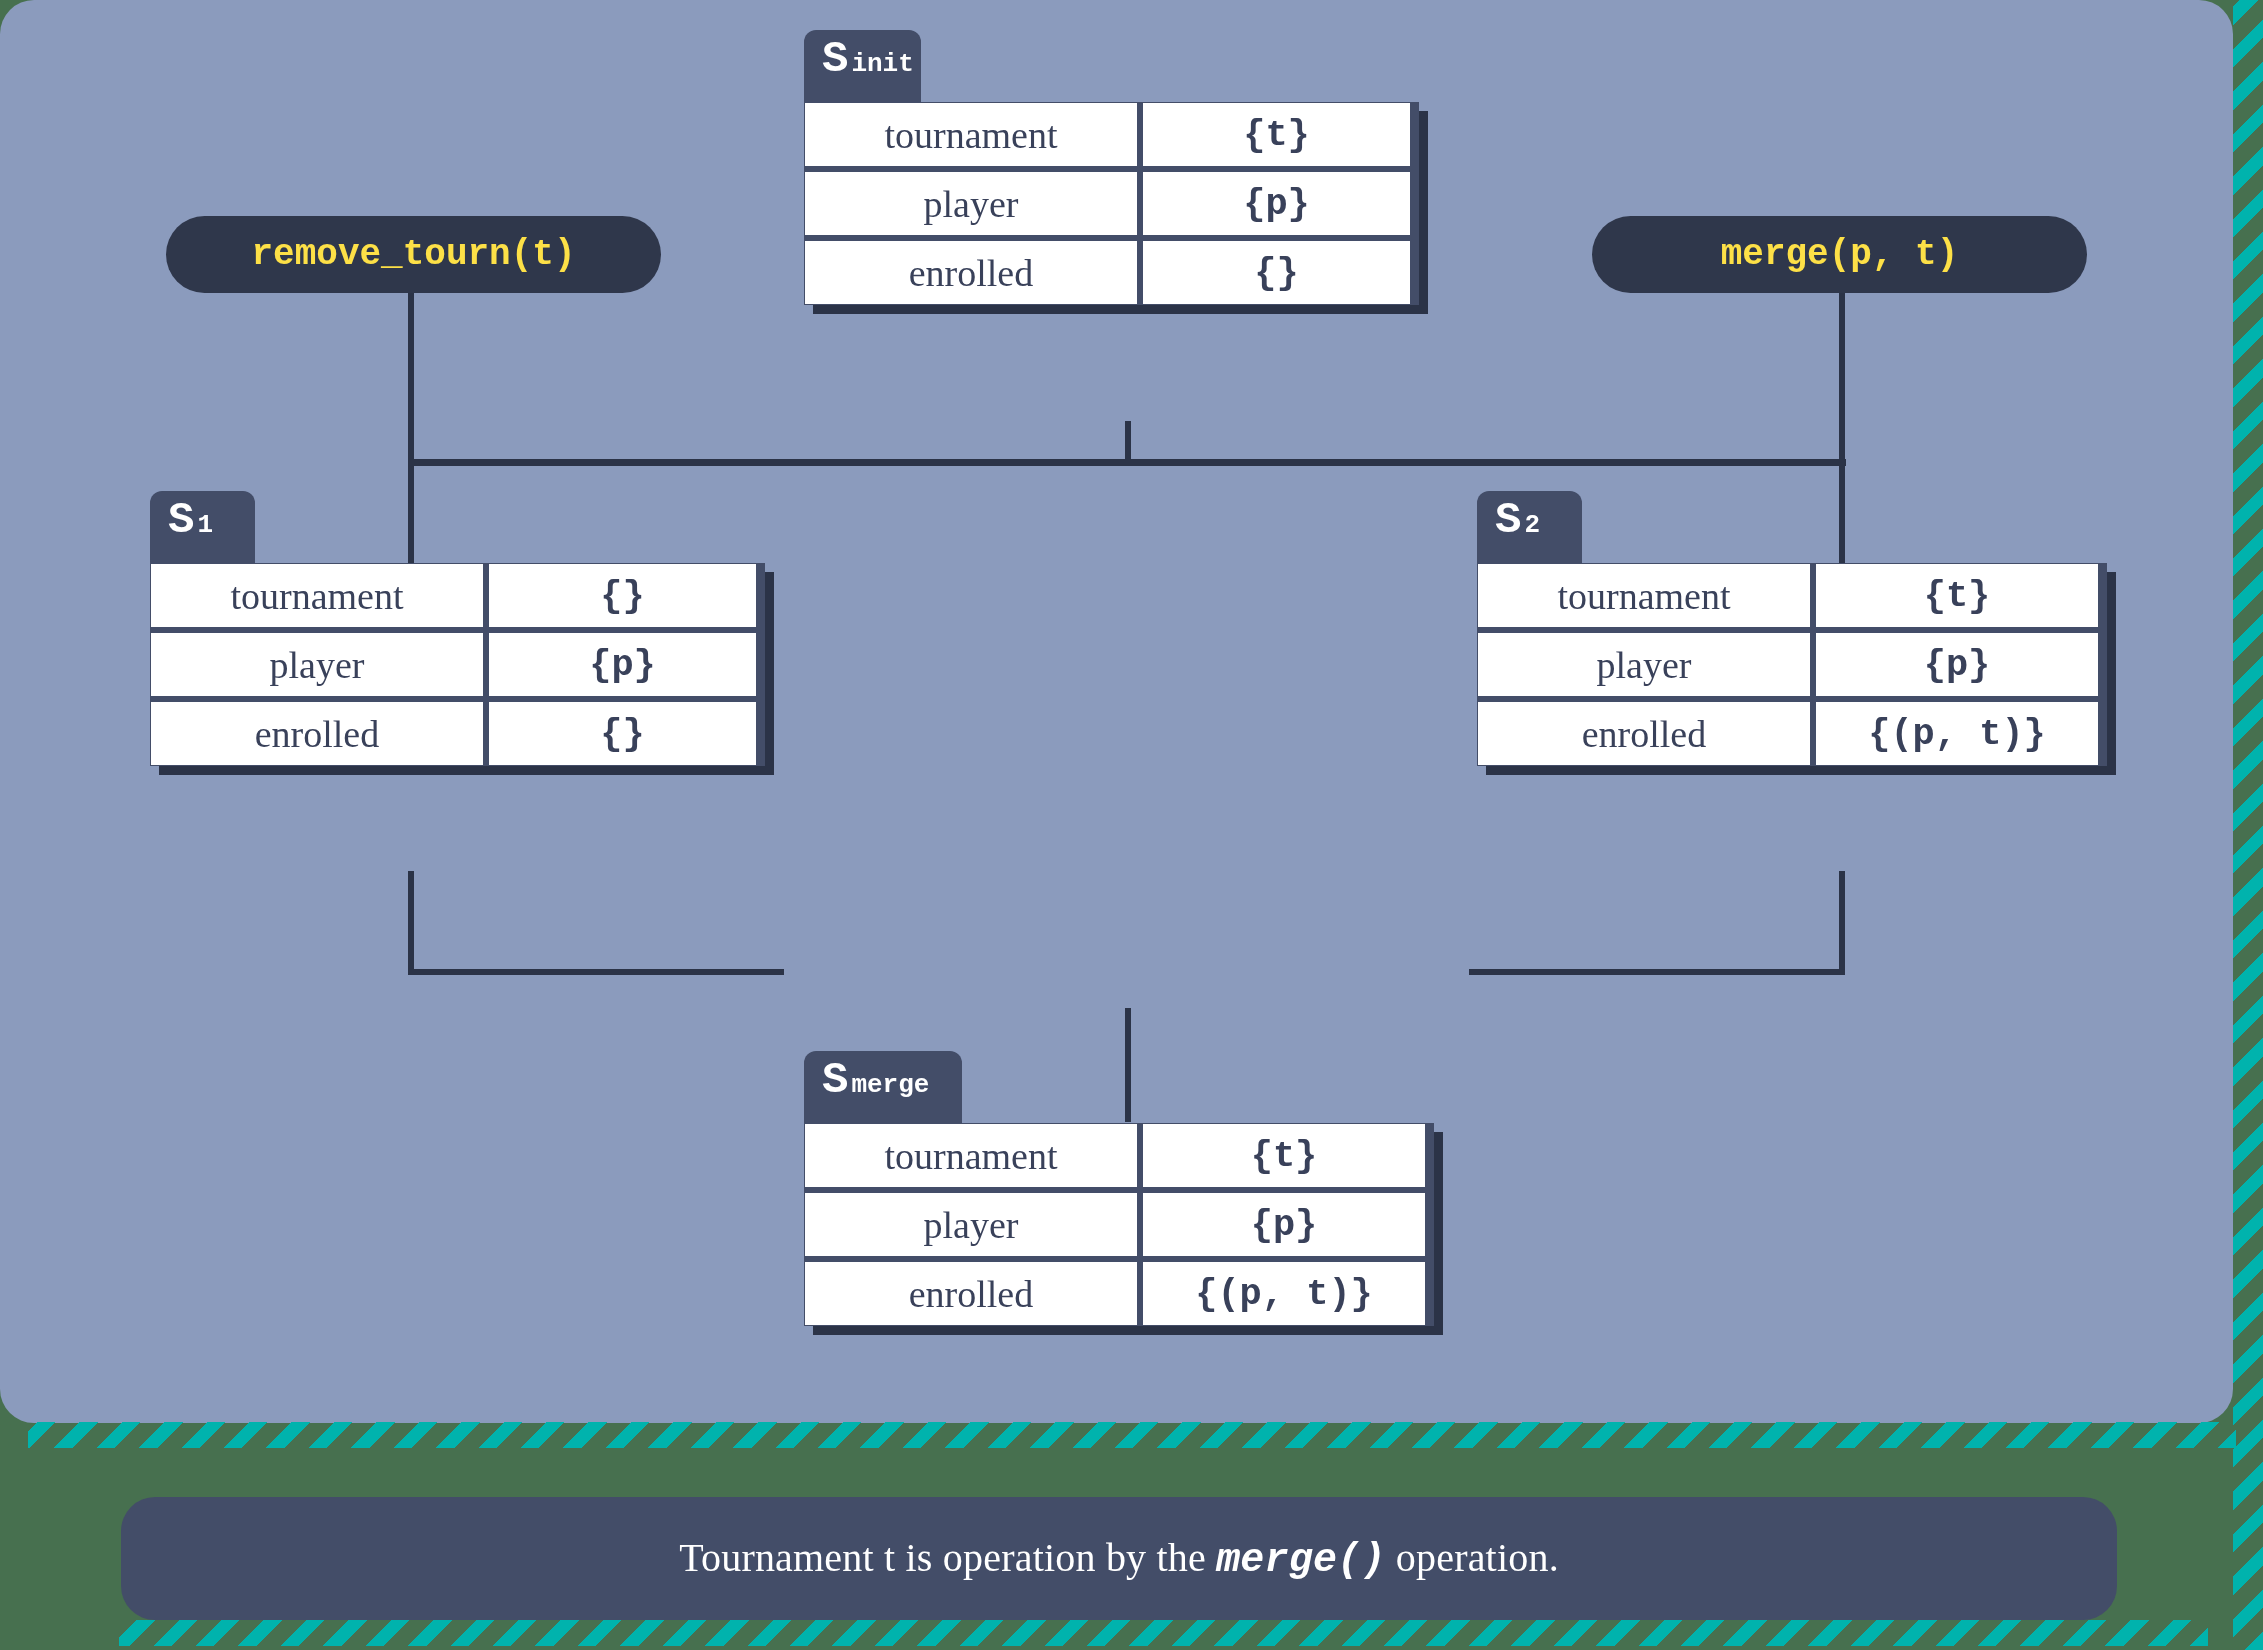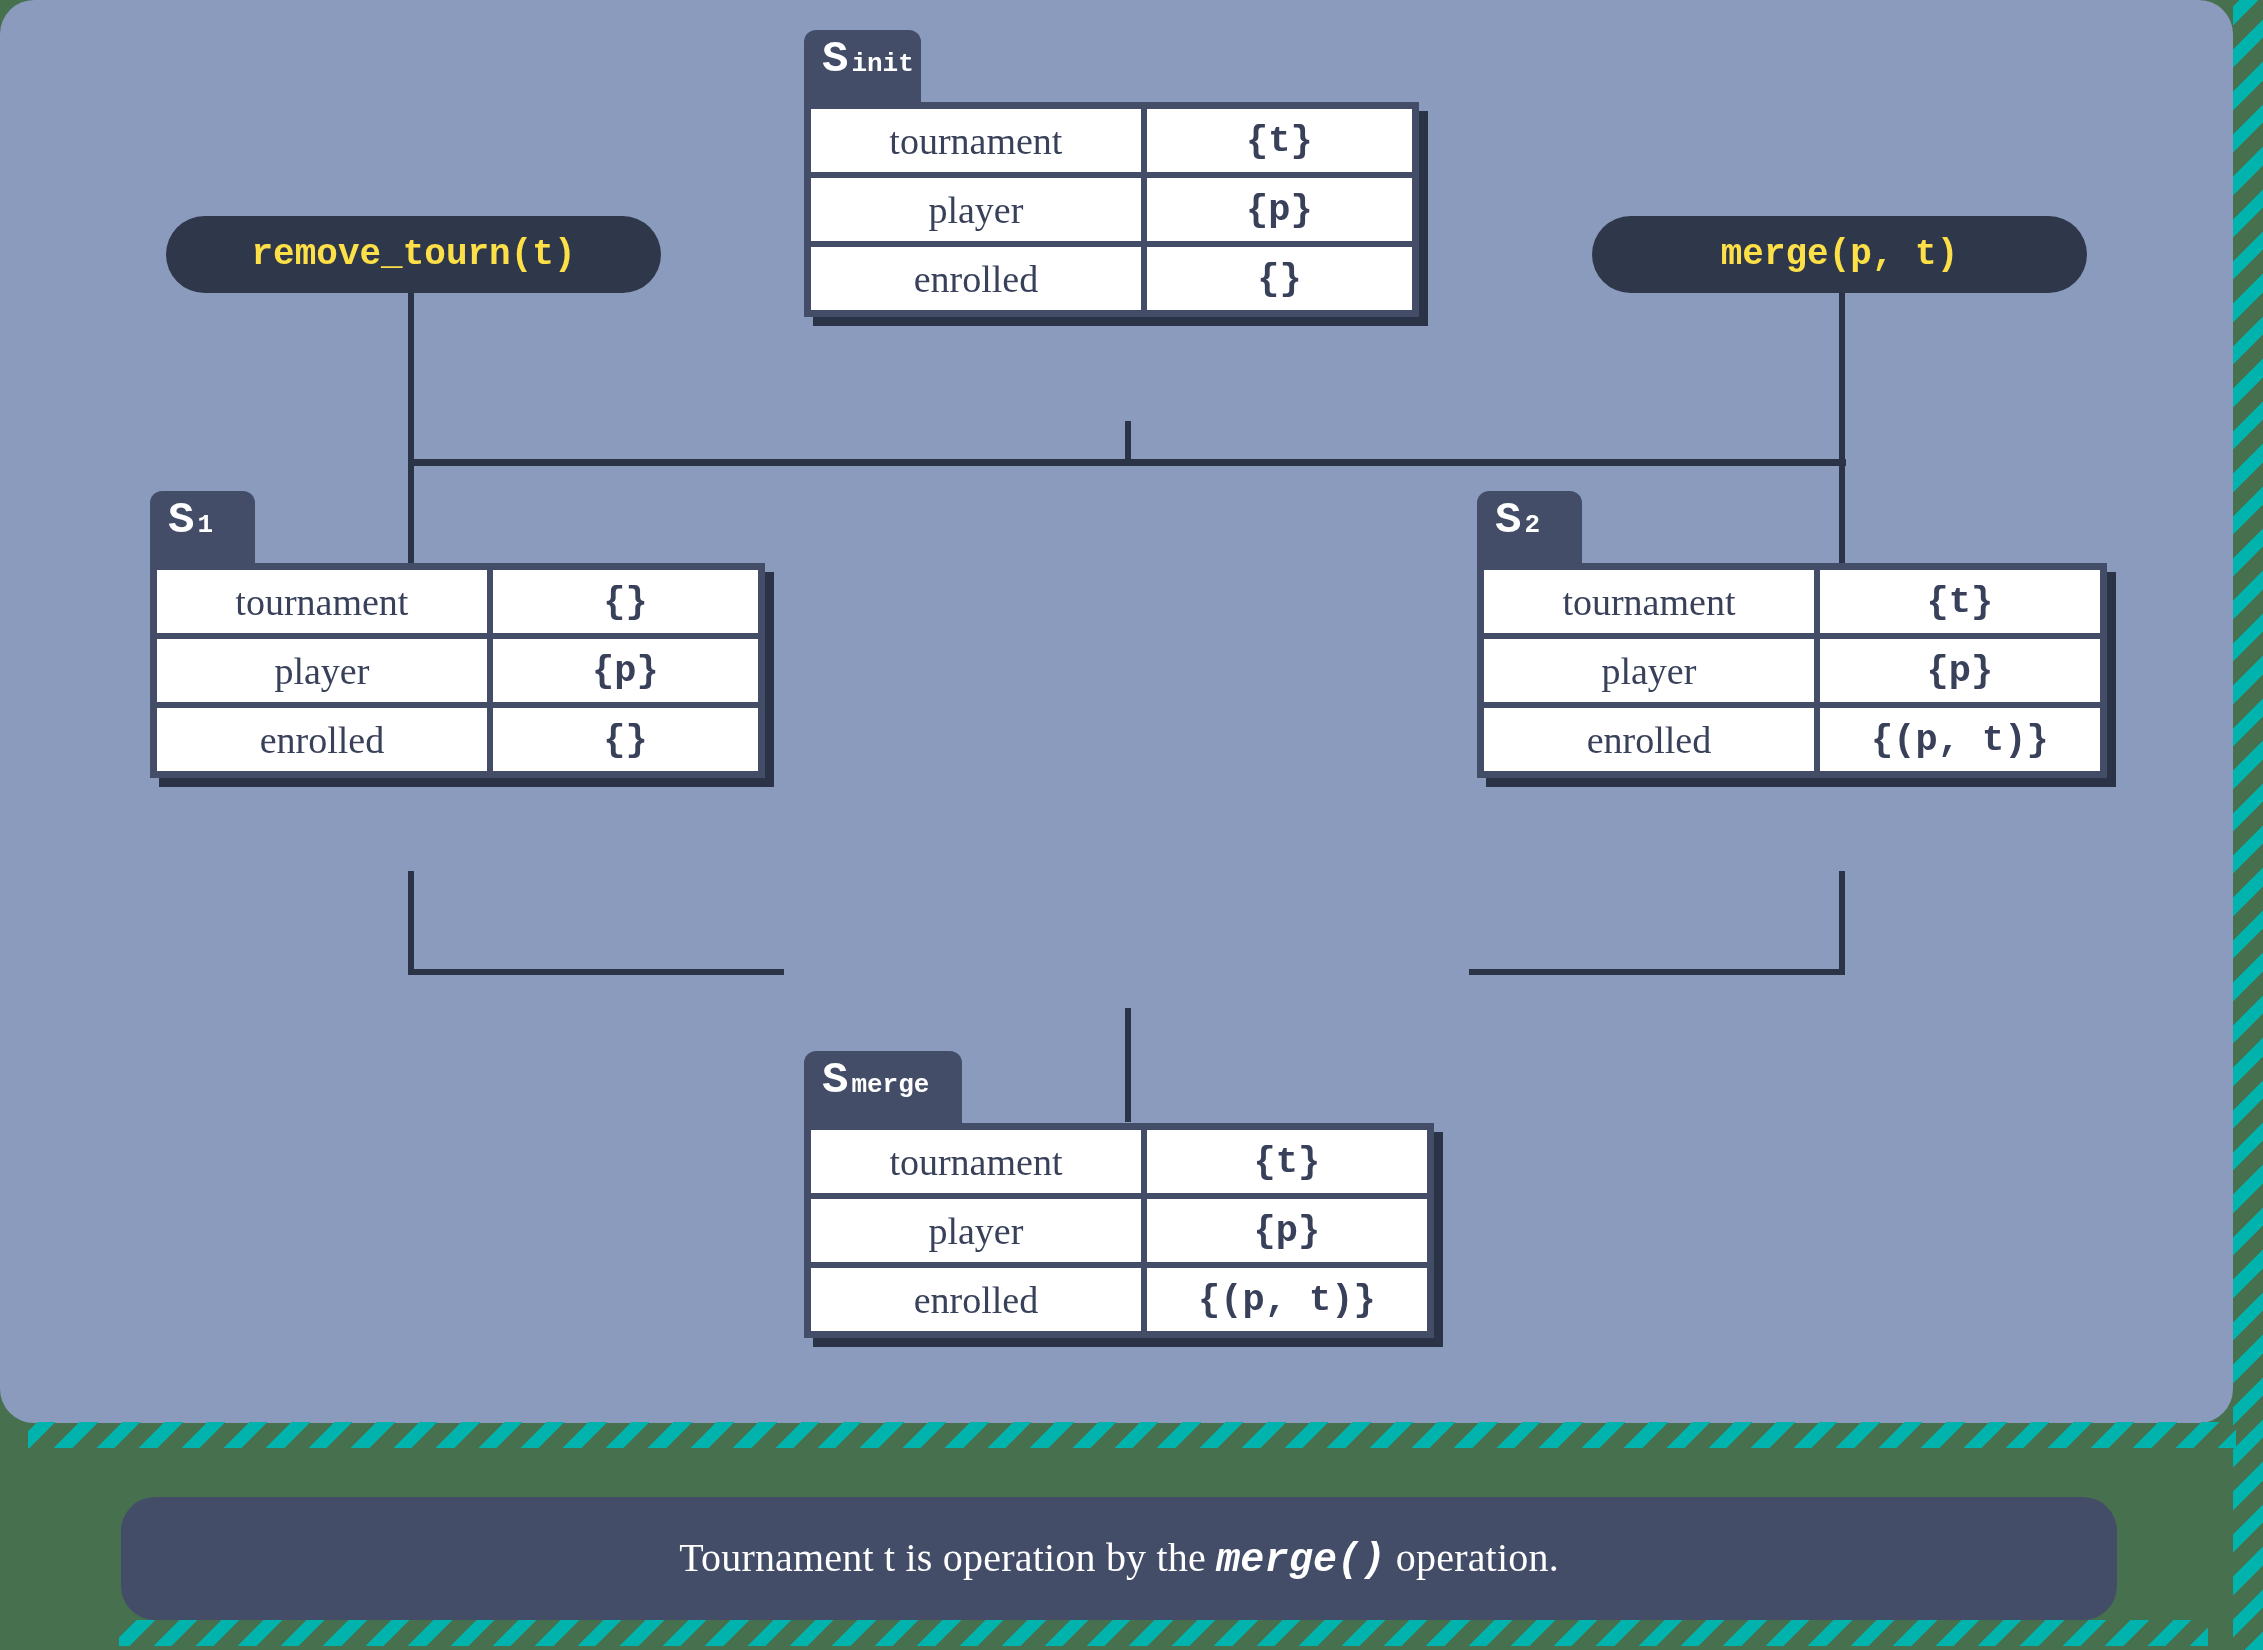--- a/index.html
+++ b/index.html
@@ -58,21 +58,21 @@
     line-height:1;
     display:flex;align-items:baseline;
     box-sizing:border-box;
   }
   .card-tab .big{font-size:44px;}
   .card-tab .sub{font-size:26px;margin-left:3px;}
 
   .card-body{
     position:absolute;
     background:#434d68;
-    padding:7px;
+    padding:1px;
     box-sizing:border-box;
     box-shadow:9px 9px 0 0 #2b3347;
   }
   .row{display:flex;}
   .row + .row{margin-top:6px;}
   .cell{
     background:#ffffff;
     color:#39415a;
     display:flex;align-items:center;justify-content:center;
     box-sizing:border-box;

